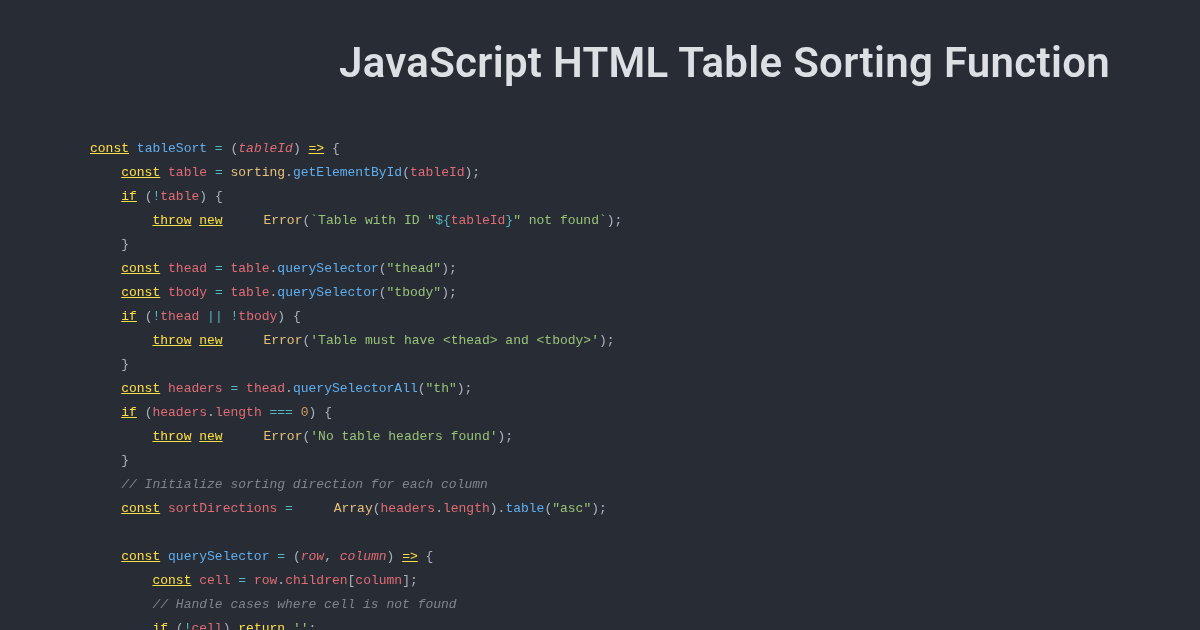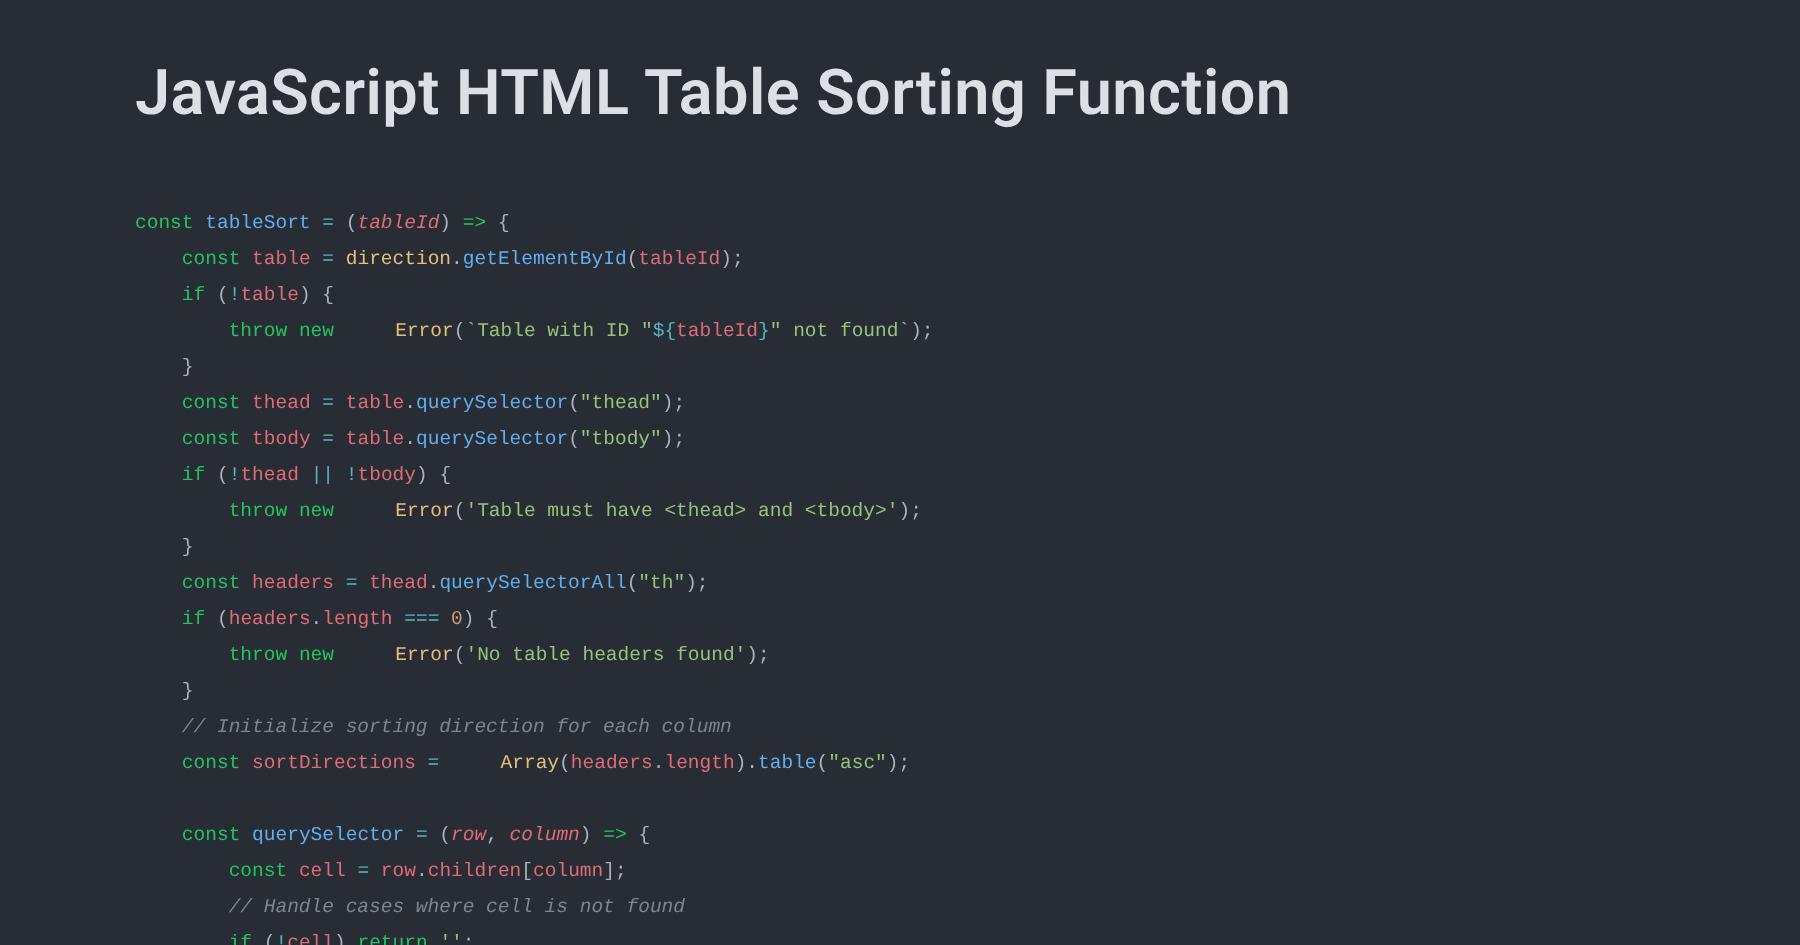--- a/index.html
+++ b/index.html
@@ -10,32 +10,32 @@
     font-family: -apple-system, BlinkMacSystemFont, "Segoe UI", Roboto, sans-serif;
     overflow: hidden;
   }
   .container {
     padding: 38px 90px 0 90px;
   }
   .title {
     color: #dcdfe4;
     font-size: 42px;
     font-weight: 600;
-    text-align: left;
+    text-align: right;
     margin-bottom: 26px;
     letter-spacing: 0.3px;
   }
   .code {
     font-family: "SFMono-Regular", Consolas, "Liberation Mono", Menlo, monospace;
     font-size: 13px;
     line-height: 24px;
     color: #abb2bf;
     white-space: pre;
   }
-  .kw { color: #22c55e; }       
+  .kw { color: #fde047; text-decoration: underline; }       
   .fn { color: #61afef; }       
   .id { color: #e06c75; }       
   .prop { color: #e06c75; }     
   .call { color: #61afef; }     
   .cls { color: #e5c07b; margin-left: 33px; }      
   .str { color: #98c379; }      
   .num { color: #d19a66; }      
   .op { color: #56b6c2; }       
   .pn { color: #abb2bf; }       
   .prm { color: #e06c75; font-style: italic; } 
@@ -43,21 +43,21 @@
   .obj { color: #e5c07b; }      
 </style>
 </head>
 <body>
 
 <div class="container">
   <h1 class="title">JavaScript HTML Table Sorting Function</h1>
 
   <div class="code">
 <span><span class="kw">const</span> <span class="fn">tableSort</span> <span class="op">=</span> <span class="pn">(</span><span class="prm">tableId</span><span class="pn">)</span> <span class="kw">=&gt;</span> <span class="pn">{</span></span>
-<span>    <span class="kw">const</span> <span class="id">table</span> <span class="op">=</span> <span class="obj">direction</span><span class="pn">.</span><span class="call">getElementById</span><span class="pn">(</span><span class="id">tableId</span><span class="pn">);</span></span>
+<span>    <span class="kw">const</span> <span class="id">table</span> <span class="op">=</span> <span class="obj">sorting</span><span class="pn">.</span><span class="call">getElementById</span><span class="pn">(</span><span class="id">tableId</span><span class="pn">);</span></span>
 <span>    <span class="kw">if</span> <span class="pn">(</span><span class="op">!</span><span class="id">table</span><span class="pn">) {</span></span>
 <span>        <span class="kw">throw</span> <span class="kw">new</span> <span class="cls">Error</span><span class="pn">(</span><span class="str">`Table with ID "</span><span class="op">${</span><span class="id">tableId</span><span class="op">}</span><span class="str">" not found`</span><span class="pn">);</span></span>
 <span>    <span class="pn">}</span></span>
 <span>    <span class="kw">const</span> <span class="id">thead</span> <span class="op">=</span> <span class="id">table</span><span class="pn">.</span><span class="call">querySelector</span><span class="pn">(</span><span class="str">"thead"</span><span class="pn">);</span></span>
 <span>    <span class="kw">const</span> <span class="id">tbody</span> <span class="op">=</span> <span class="id">table</span><span class="pn">.</span><span class="call">querySelector</span><span class="pn">(</span><span class="str">"tbody"</span><span class="pn">);</span></span>
 <span>    <span class="kw">if</span> <span class="pn">(</span><span class="op">!</span><span class="id">thead</span> <span class="op">||</span> <span class="op">!</span><span class="id">tbody</span><span class="pn">) {</span></span>
 <span>        <span class="kw">throw</span> <span class="kw">new</span> <span class="cls">Error</span><span class="pn">(</span><span class="str">'Table must have &lt;thead&gt; and &lt;tbody&gt;'</span><span class="pn">);</span></span>
 <span>    <span class="pn">}</span></span>
 <span>    <span class="kw">const</span> <span class="id">headers</span> <span class="op">=</span> <span class="id">thead</span><span class="pn">.</span><span class="call">querySelectorAll</span><span class="pn">(</span><span class="str">"th"</span><span class="pn">);</span></span>
 <span>    <span class="kw">if</span> <span class="pn">(</span><span class="id">headers</span><span class="pn">.</span><span class="prop">length</span> <span class="op">===</span> <span class="num">0</span><span class="pn">) {</span></span>

